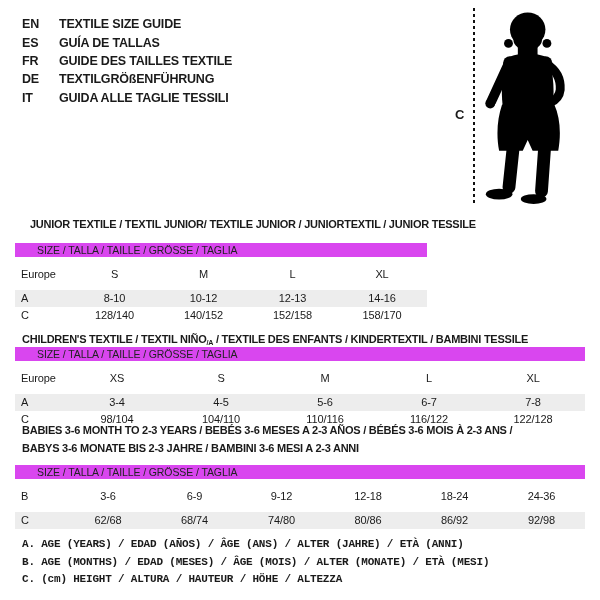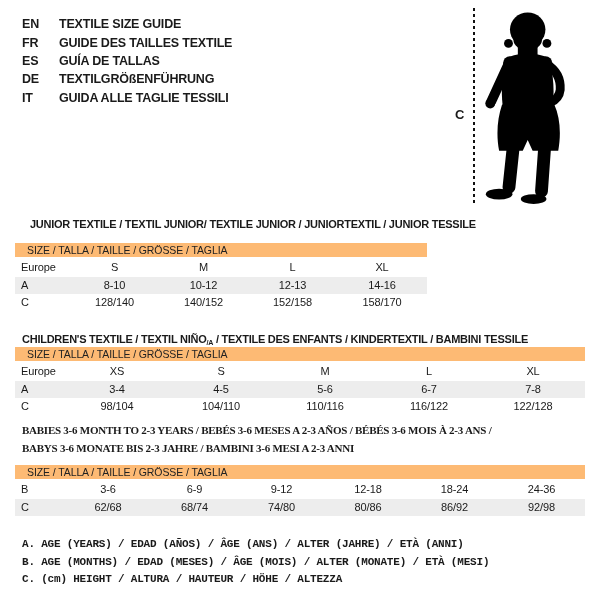--- a/index.html
+++ b/index.html
@@ -19,52 +19,52 @@
 
   
   .dash-line { left:473px; top:8px; width:2px; height:198px;
                background:repeating-linear-gradient(to bottom,#111 0 3px,transparent 3px 6px); }
   .c-label { left:455px; top:107px; font-weight:bold; font-size:13px; }
   .baby-svg { left:484px; top:4px; }
 
   
   .heading { font-weight:bold; font-size:11px; letter-spacing:-0.25px; white-space:nowrap; }
   .heading .sub { font-size:0.65em; vertical-align:-2px; }
-  .heading.two-line { line-height:18px;font-family:Liberation Serif, serif; }
+  .heading.two-line { line-height:18px; }
 
   
   .size-table { position:absolute; border-collapse:collapse; table-layout:fixed;
                 font-size:11px; letter-spacing:-0.1px; }
-  .size-table th { background:#fdba74; font-weight:normal; text-align:left;
-                   padding-left:12px; height:14px; font-size:10.5px; color:#222; }
+  .size-table th { background:#d946ef; font-weight:normal; text-align:left;
+                   padding-left:22px; height:14px; font-size:10.5px; color:#222; }
   .size-table td { text-align:center; height:16.5px; vertical-align:middle; }
-  .size-table tr.first td { height:20px; }
+  .size-table tr.first td { height:33px; }
   .size-table td.lbl { text-align:left; padding-left:6px; }
   .size-table tr.stripe { background:#ededed; }
 
   
   .foot-list { top:536px; left:22px; }
   .foot { font-weight:bold; font-size:11px; letter-spacing:-0.2px;
           line-height:17.6px; white-space:nowrap;font-family:Liberation Mono, monospace; }
 </style>
 </head>
 <body>
 
 <div class="abs lang-list">
   <div class="lang-row">
     <span class="lang-code">EN</span>
     <span>TEXTILE SIZE GUIDE</span>
   </div>
   <div class="lang-row">
+    <span class="lang-code">ES</span>
+    <span>GUÍA DE TALLAS</span>
+  </div>
+  <div class="lang-row">
     <span class="lang-code">FR</span>
     <span>GUIDE DES TAILLES TEXTILE</span>
-  </div>
-  <div class="lang-row">
-    <span class="lang-code">ES</span>
-    <span>GUÍA DE TALLAS</span>
   </div>
   <div class="lang-row">
     <span class="lang-code">DE</span>
     <span>TEXTILGRÖßENFÜHRUNG</span>
   </div>
   <div class="lang-row">
     <span class="lang-code">IT</span>
     <span>GUIDA ALLE TAGLIE TESSILI</span>
   </div>
 </div>

